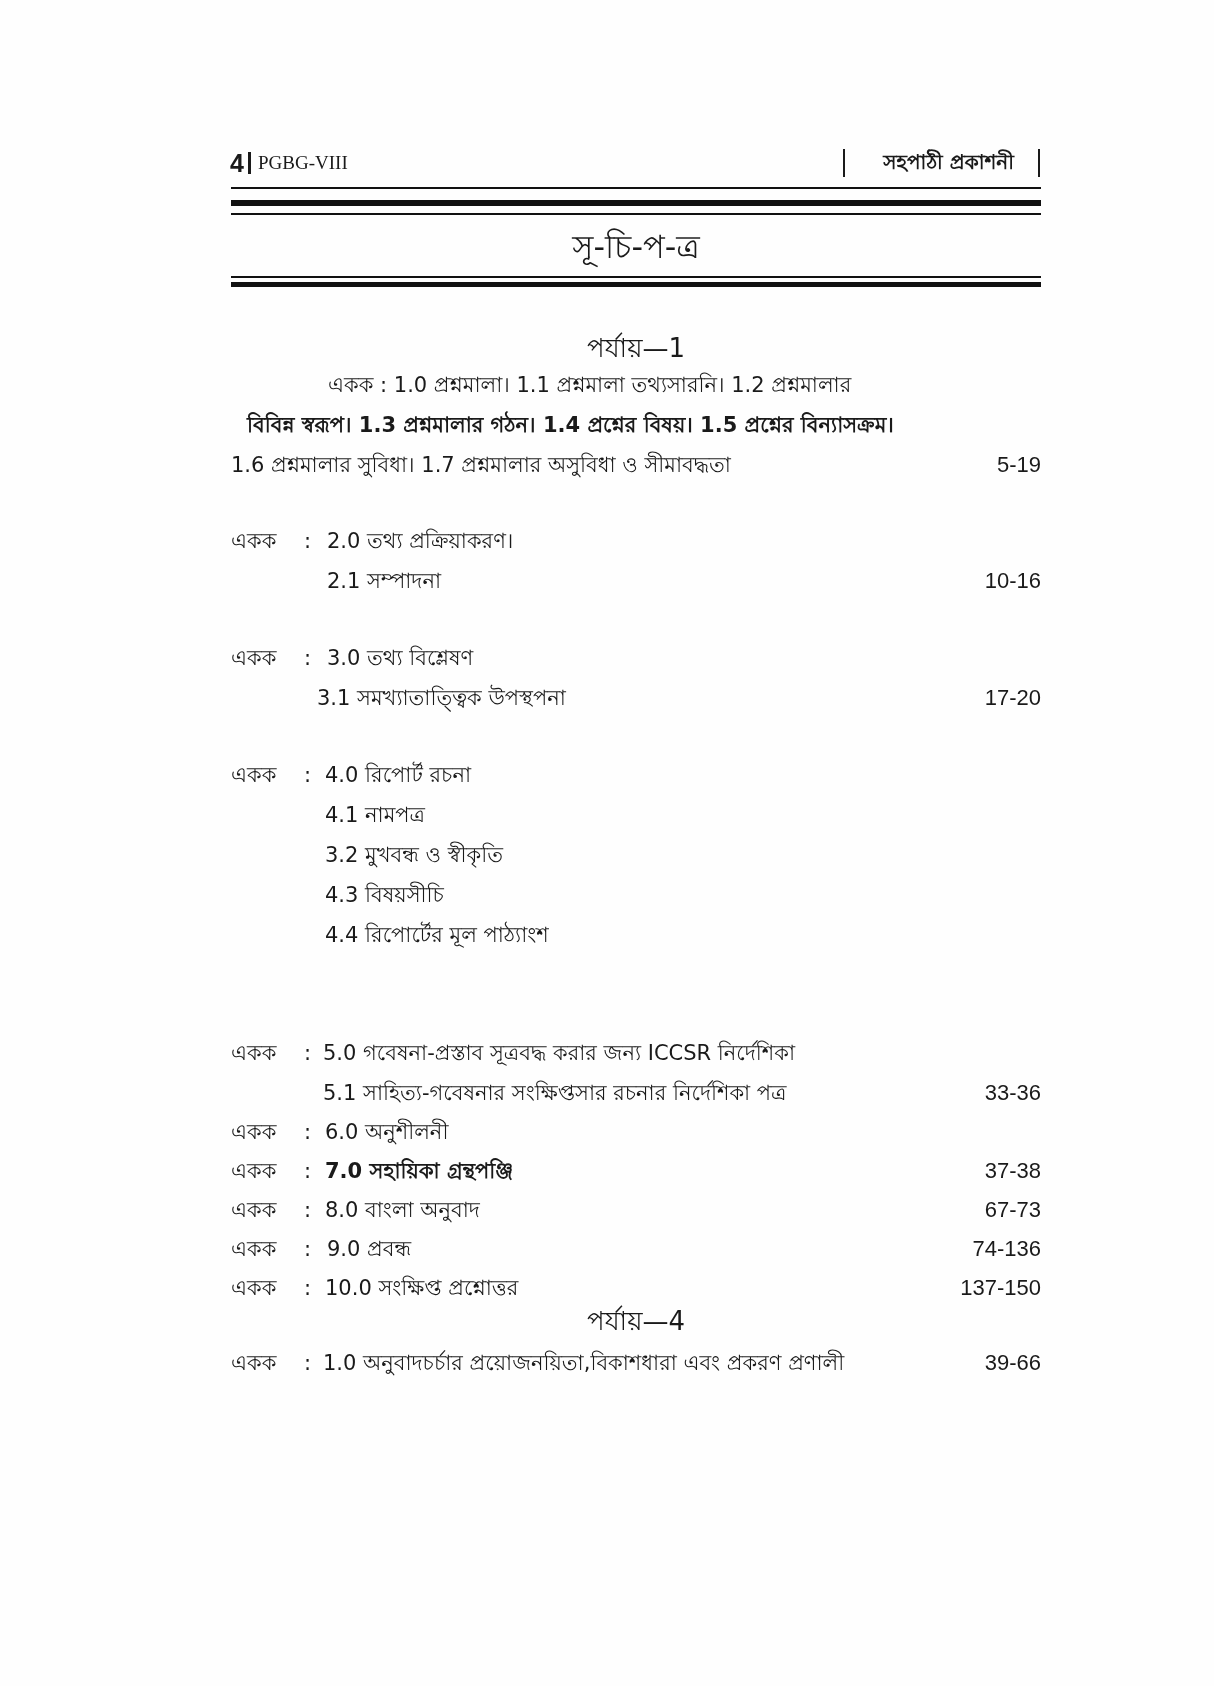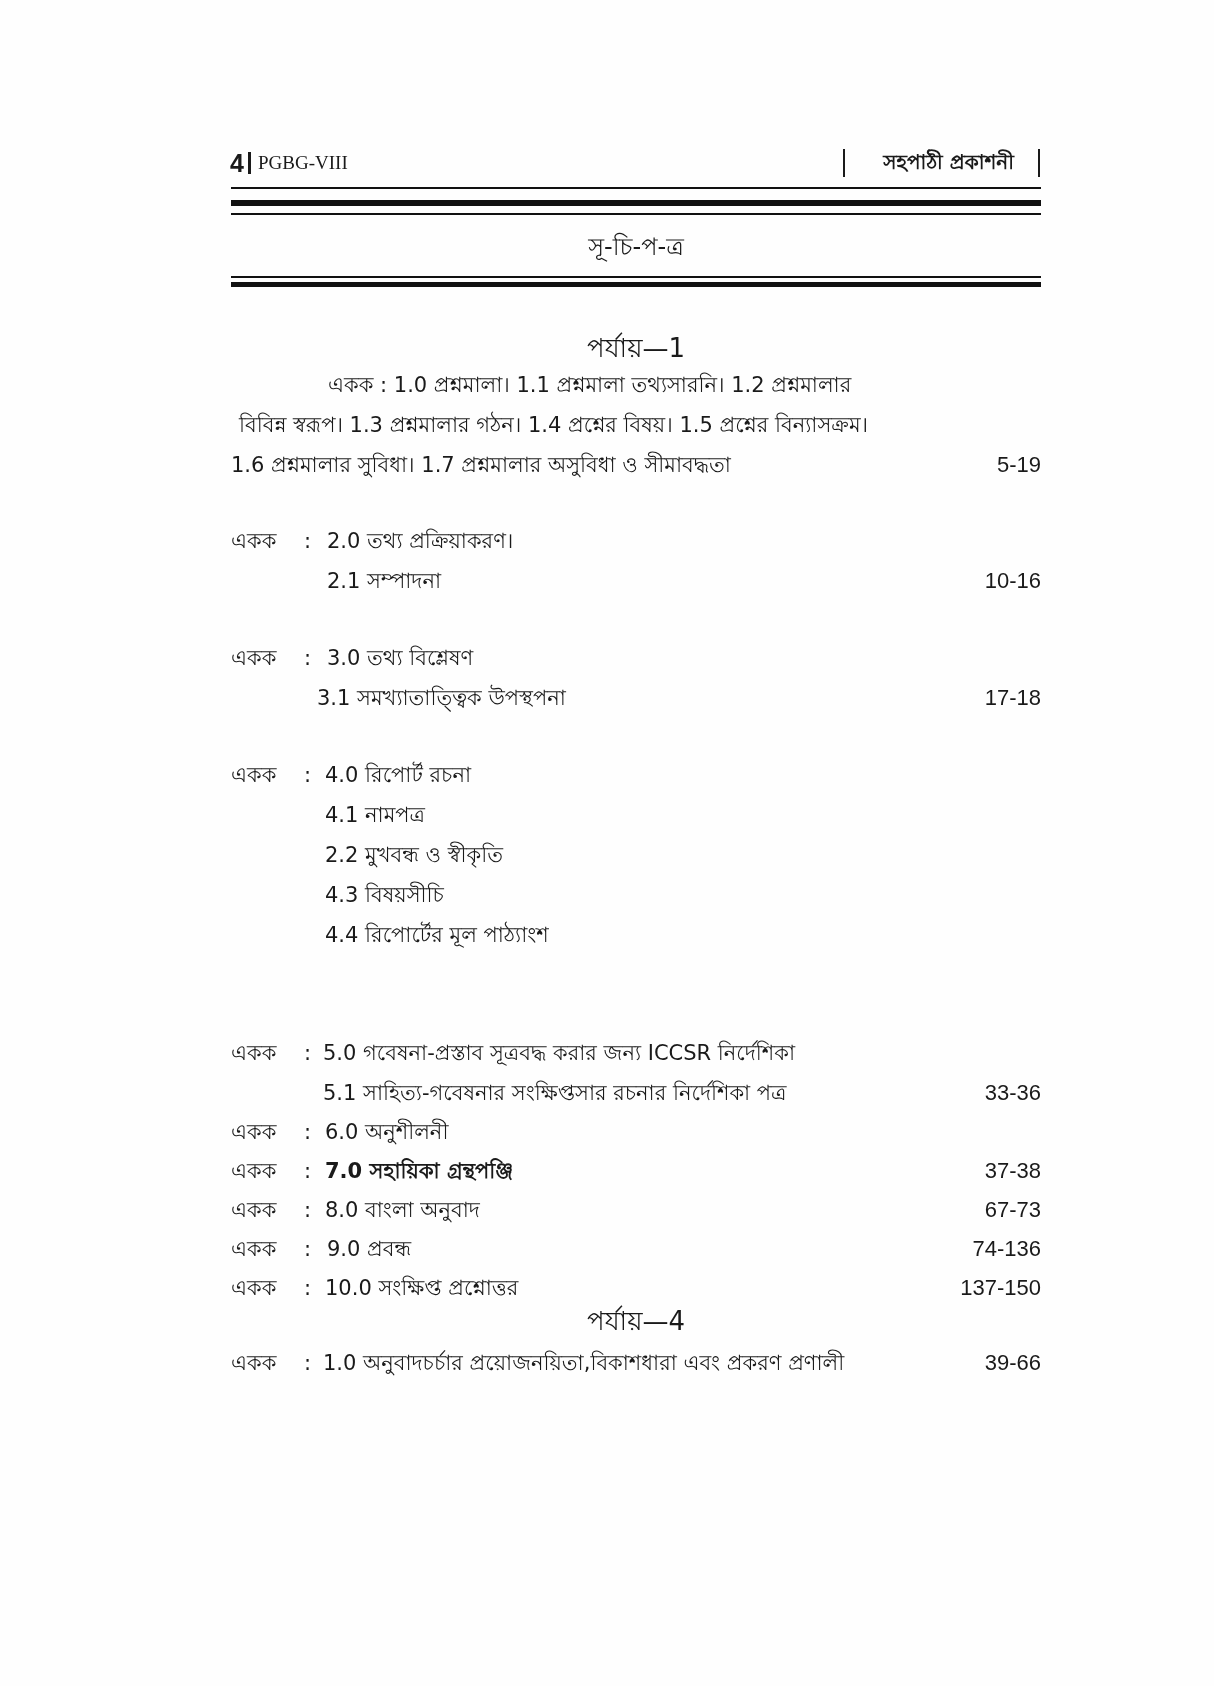--- a/index.html
+++ b/index.html
@@ -72,21 +72,21 @@
       left: 231px;
       width: 810px;
       background: #111;
     }
     .title {
       position: absolute;
       left: 231px; width: 810px;
       top: 222px;
       text-align: center;
       font-family: "DejaVu Sans", sans-serif;
-      font-size: 24px;
+      font-size: 32px;
       line-height: 50px;
     }
     
     .section-head {
       position: absolute;
       left: 231px; width: 810px;
       text-align: center;
       font-family: "DejaVu Sans", sans-serif;
       font-size: 26px;
       line-height: 36px;
@@ -144,21 +144,21 @@
 
   <div class="rule" style="top:276px;height:2px;"></div>
   <div class="rule" style="top:282px;height:5px;"></div>
 
   <div class="section-head" style="top:330px;">পর্যায়—1</div>
 
   <div class="line" style="top:367px;">
     <span class="text" style="left:97px;">একক : 1.0  প্রশ্নমালা। 1.1 প্রশ্নমালা তথ্যসারনি। 1.2 প্রশ্নমালার</span>
   </div>
   <div class="line" style="top:407px;">
-    <span class="text" style="left:8px;">বিবিন্ন স্বরূপ। 1.3 প্রশ্নমালার গঠন। 1.4 প্রশ্নের বিষয়। 1.5 প্রশ্নের বিন্যাসক্রম।</span>
+    <span class="text" style="left:16px;font-weight:bold;">বিবিন্ন স্বরূপ। 1.3 প্রশ্নমালার গঠন। 1.4 প্রশ্নের বিষয়। 1.5 প্রশ্নের বিন্যাসক্রম।</span>
   </div>
   <div class="line" style="top:447px;">
     <span class="text" style="left:0;">1.6 প্রশ্নমালার সুবিধা। 1.7 প্রশ্নমালার অসুবিধা ও সীমাবদ্ধতা</span>
     <span class="pages">5-19</span>
   </div>
 
   <div class="line" style="top:523px;">
     <span class="label">একক</span>
     <span class="colon">:</span>
     <span class="text" style="left:96px;">2.0 তথ্য প্রক্রিয়াকরণ।</span>
@@ -168,33 +168,33 @@
     <span class="pages">10-16</span>
   </div>
 
   <div class="line" style="top:640px;">
     <span class="label">একক</span>
     <span class="colon">:</span>
     <span class="text" style="left:96px;">3.0 তথ্য বিশ্লেষণ</span>
   </div>
   <div class="line" style="top:680px;">
     <span class="text" style="left:86px;">3.1 সমখ্যাতাত্ত্বিক উপস্থপনা</span>
-    <span class="pages">17-18</span>
+    <span class="pages">17-20</span>
   </div>
 
   <div class="line" style="top:757px;">
     <span class="label">একক</span>
     <span class="colon">:</span>
     <span class="text" style="left:94px;">4.0 রিপোর্ট রচনা</span>
   </div>
   <div class="line" style="top:797px;">
     <span class="text" style="left:94px;">4.1 নামপত্র</span>
   </div>
   <div class="line" style="top:837px;">
-    <span class="text" style="left:94px;">2.2 মুখবন্ধ ও স্বীকৃতি</span>
+    <span class="text" style="left:94px;">3.2 মুখবন্ধ ও স্বীকৃতি</span>
   </div>
   <div class="line" style="top:877px;">
     <span class="text" style="left:94px;">4.3 বিষয়সীচি</span>
   </div>
   <div class="line" style="top:917px;">
     <span class="text" style="left:94px;">4.4 রিপোর্টের মূল পাঠ্যাংশ</span>
   </div>
 
   <div class="line" style="top:1035px;">
     <span class="label">একক</span>

